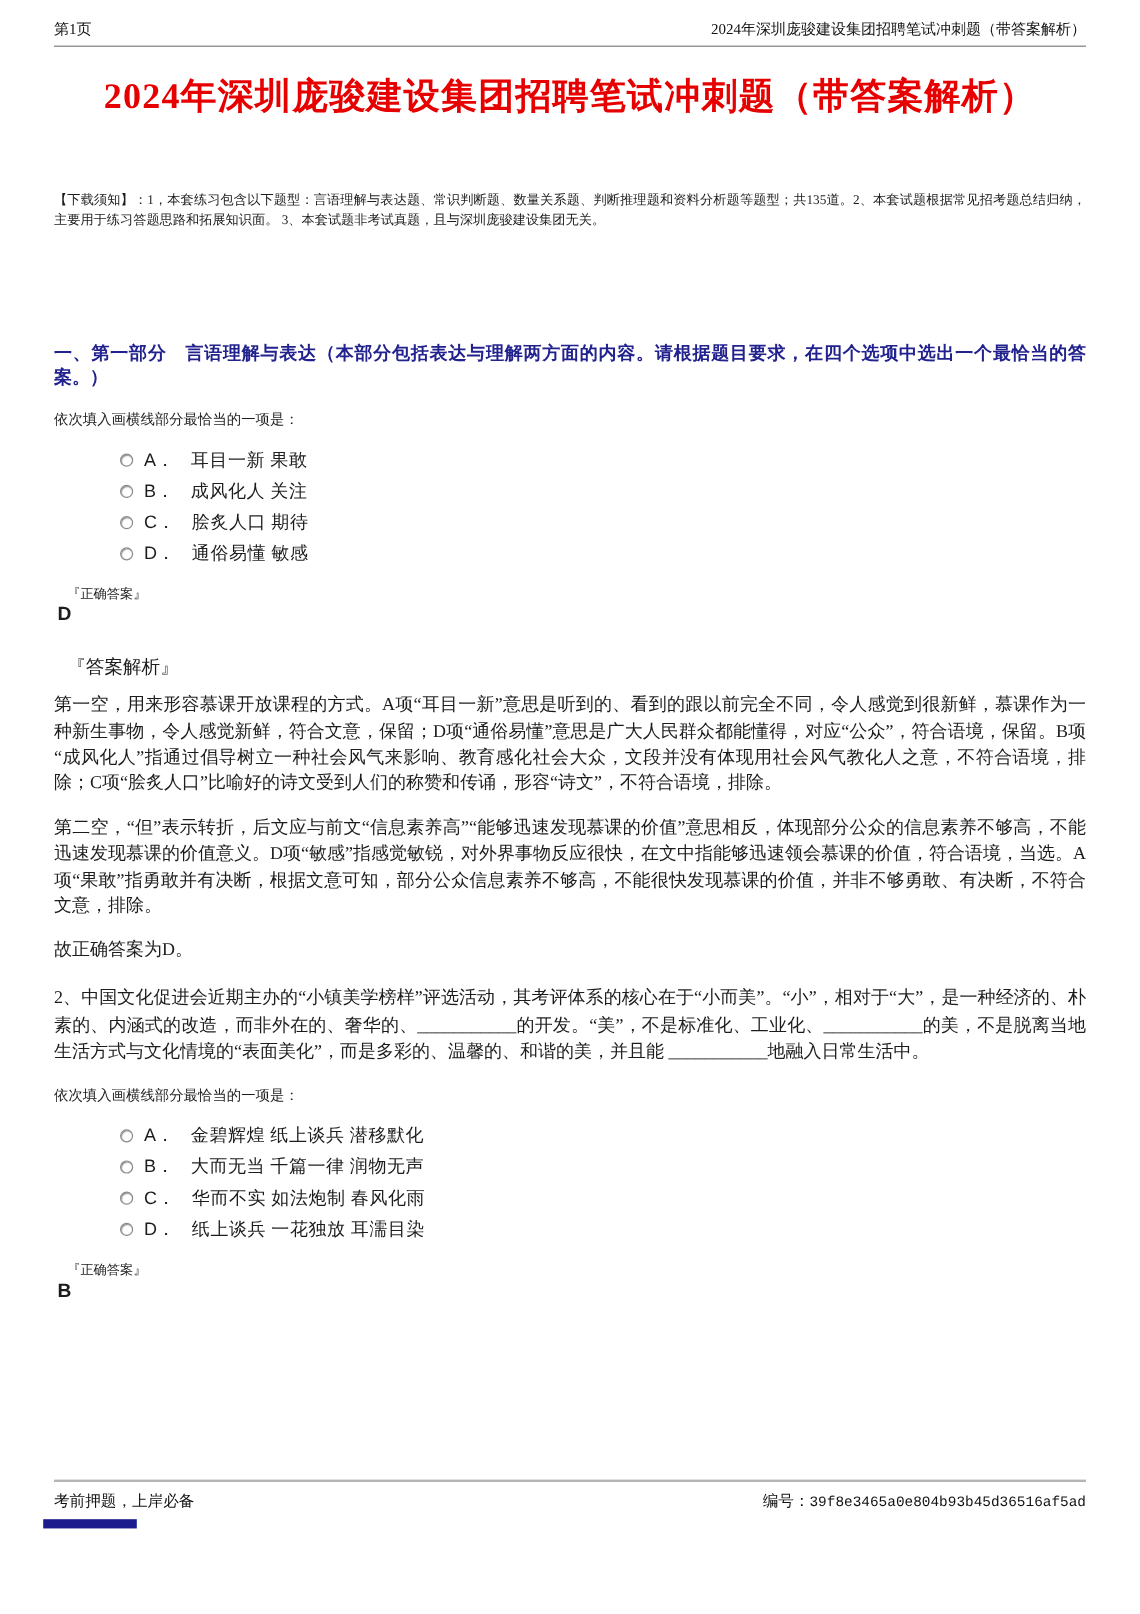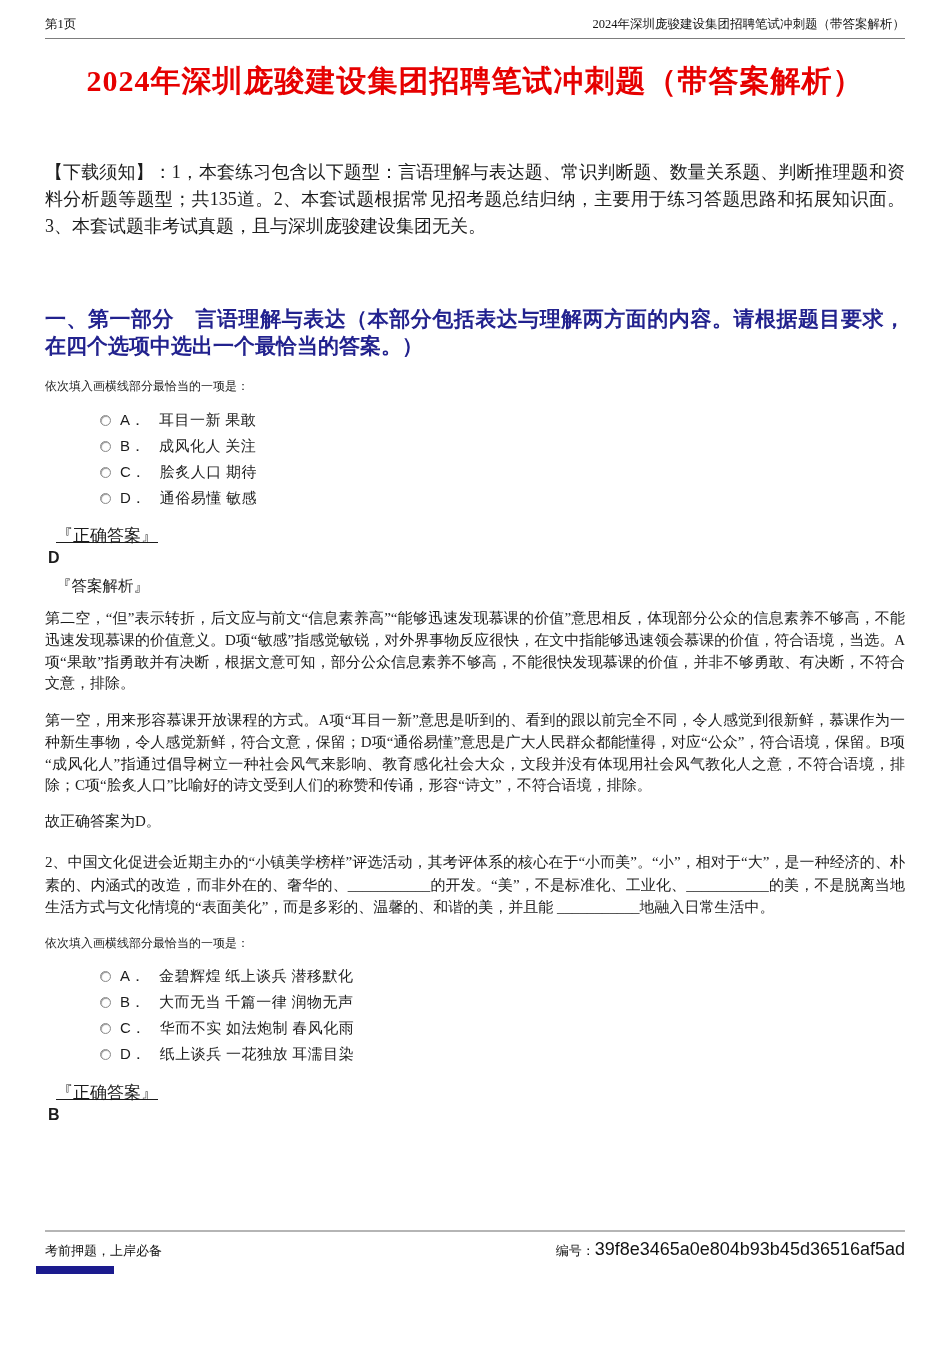--- a/index.html
+++ b/index.html
@@ -27,28 +27,28 @@
     text-align:center;
     color:#e60000;
     font-size:30px;
     font-weight:bold;
     letter-spacing:1px;
     line-height:1.2;
   }
   
   .notice{
     margin-top:60px;
-    font-size:18px;line-height:1.5;
+    font-size:11px;line-height:1.5;
     text-align:justify;
   }
   
   .sec-heading{
-    margin-top:66px;
+    margin-top:94px;
     color:#22228e;
-    font-size:21px;font-weight:bold;
+    font-size:15px;font-weight:bold;
     line-height:1.3;
     text-align:justify;
   }
   
   .q-text{margin-top:18px;font-size:15px;text-align:justify;}
   .lh-tall{line-height:1.8;}
   .lh-norm{line-height:1.5;}
   .prompt{margin-top:16px;font-size:12px;}
   .options{margin-top:8px;}
   .option-row{
@@ -66,41 +66,41 @@
     box-sizing:border-box;
     cursor:pointer;
   }
   .opt-letter{
     font-family:"Liberation Sans","DejaVu Sans",sans-serif;
     font-size:15px;
     margin-right:14px;
     white-space:pre;
   }
   .opt-text{letter-spacing:0.5px;}
-  .ans-label{margin-top:13px;font-size:17px;padding-left:11px;text-decoration:underline;}
+  .ans-label{margin-top:13px;font-size:11px;padding-left:11px;}
   .ans-letter{
     margin-top:2px;padding-left:3px;
     font-family:"Liberation Sans","DejaVu Sans",sans-serif;
     font-size:16px;font-weight:bold;
   }
-  .analysis-label{margin-top:9px;font-size:15.5px;padding-left:11px;}
+  .analysis-label{margin-top:24px;font-size:15.5px;padding-left:11px;}
   .analysis-p{margin-top:11px;font-size:15px;line-height:1.45;text-align:justify;}
   .conclusion{margin-top:15px;font-size:15px;}
   .source{margin-top:17px;font-size:15px;}
   .q2-block{margin-top:20px;}
   
   .ftr{
     position:absolute;left:45px;right:45px;bottom:14px;
     border-top:2px solid #b5b5b5;
     padding-top:7px;
     display:flex;justify-content:space-between;align-items:baseline;
     font-size:13px;color:#111;
   }
   .code{display:flex;align-items:baseline;}
-  .code-value{font-family:Liberation Sans, sans-serif;font-size:18px;}
+  .code-value{font-family:Liberation Mono, monospace;font-size:12px;}
   .selection-fragment{
     position:absolute;left:36px;bottom:0;
     width:78px;height:8px;
     background:#1b1b8e;
   }
 </style>
 </head>
 <body>
 
 <div class="page">
@@ -140,22 +140,22 @@
           <span class="radio"></span>
           <span class="opt-letter">D．</span>
           <span class="opt-text">通俗易懂 敏感</span>
         </div>
       </div>
 
       <div class="ans-label">『正确答案』</div>
       <div class="ans-letter">D</div>
 
       <div class="analysis-label">『答案解析』</div>
+      <p class="analysis-p">第一空，用来形容慕课开放课程的方式。A项“耳目一新”意思是听到的、看到的跟以前完全不同，令人感觉到很新鲜，慕课作为一种新生事物，令人感觉新鲜，符合文意，保留；D项“通俗易懂”意思是广大人民群众都能懂得，对应“公众”，符合语境，保留。B项“成风化人”指通过倡导树立一种社会风气来影响、教育感化社会大众，文段并没有体现用社会风气教化人之意，不符合语境，排除；C项“脍炙人口”比喻好的诗文受到人们的称赞和传诵，形容“诗文”，不符合语境，排除。</p>
       <p class="analysis-p">第二空，“但”表示转折，后文应与前文“信息素养高”“能够迅速发现慕课的价值”意思相反，体现部分公众的信息素养不够高，不能迅速发现慕课的价值意义。D项“敏感”指感觉敏锐，对外界事物反应很快，在文中指能够迅速领会慕课的价值，符合语境，当选。A项“果敢”指勇敢并有决断，根据文意可知，部分公众信息素养不够高，不能很快发现慕课的价值，并非不够勇敢、有决断，不符合文意，排除。</p>
-      <p class="analysis-p">第一空，用来形容慕课开放课程的方式。A项“耳目一新”意思是听到的、看到的跟以前完全不同，令人感觉到很新鲜，慕课作为一种新生事物，令人感觉新鲜，符合文意，保留；D项“通俗易懂”意思是广大人民群众都能懂得，对应“公众”，符合语境，保留。B项“成风化人”指通过倡导树立一种社会风气来影响、教育感化社会大众，文段并没有体现用社会风气教化人之意，不符合语境，排除；C项“脍炙人口”比喻好的诗文受到人们的称赞和传诵，形容“诗文”，不符合语境，排除。</p>
       <p class="conclusion">故正确答案为D。</p>
     </div>
 
     <div class="q2-block">
       <p class="q-text lh-norm">2、中国文化促进会近期主办的“小镇美学榜样”评选活动，其考评体系的核心在于“小而美”。“小”，相对于“大”，是一种经济的、朴素的、内涵式的改造，而非外在的、奢华的、___________的开发。“美”，不是标准化、工业化、___________的美，不是脱离当地生活方式与文化情境的“表面美化”，而是多彩的、温馨的、和谐的美，并且能 ___________地融入日常生活中。</p>
       <p class="prompt">依次填入画横线部分最恰当的一项是：</p>
 
       <div class="options">
         <div class="option-row">
           <span class="radio"></span>

